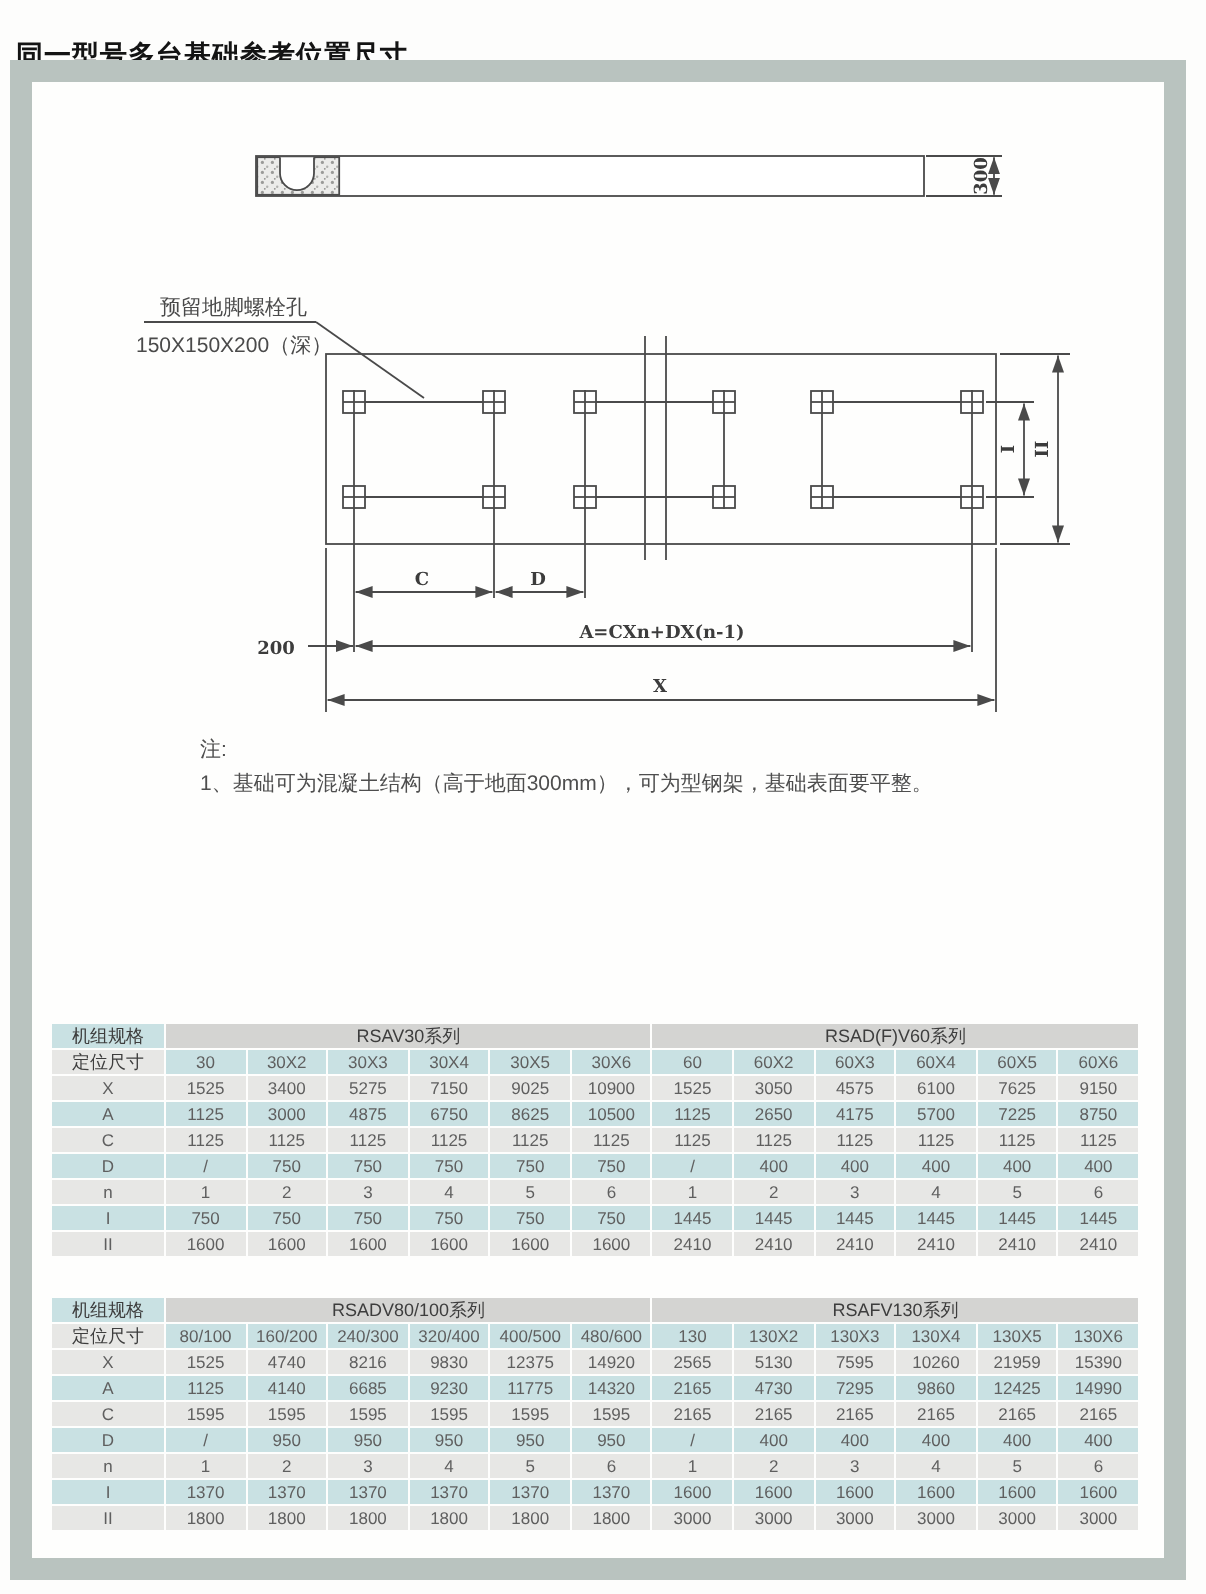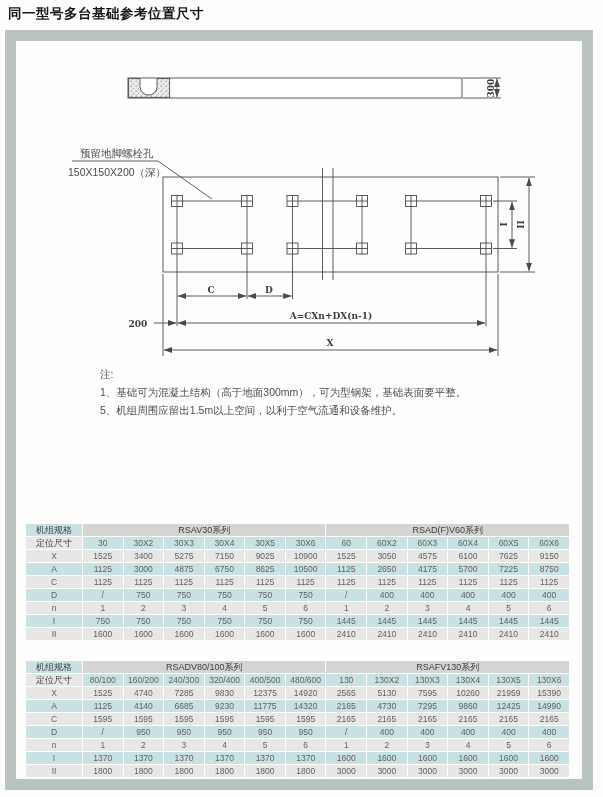--- a/index.html
+++ b/index.html
@@ -1,37 +1,37 @@
 <!DOCTYPE html>
 <html style="--frame: #b9c3bf; --cyan: #c9e1e3; --gray: #d4d4d2; --light: #e7e7e5;"><head>
 <meta charset="utf-8">
 <style>
   html,body{margin:0;padding:0;}
   body{
     width:603px;height:797px;position:relative;background:#fdfdfc;
     font-family:"Liberation Sans","DejaVu Sans",sans-serif;overflow:hidden;
   }
   .page-title{
-    position:absolute;left:8px;top:5px;font-size:13.5px;font-weight:bold;color:#141414;
+    position:absolute;left:8px;top:19px;font-size:13.5px;font-weight:bold;color:#141414;
     letter-spacing:0.5px;
   }
   .frame{
     position:absolute;left:5px;top:30px;width:588px;height:760px;box-sizing:border-box;
     border:11px solid var(--frame);background:#fefefd;
   }
   .diagram-svg{position:absolute;left:0;top:0;pointer-events:none;}
   .dim{font-family:"DejaVu Serif","Liberation Serif",serif;font-weight:bold;font-size:9px;fill:#3c3c3c;}
   .cnlabel{font-family:"Liberation Sans","DejaVu Sans",sans-serif;font-size:10.5px;fill:#4a4a4a;}
   .notes{position:absolute;left:100px;top:368px;width:470px;color:#4e4e4e;font-size:10.5px;}
   .notes .note-heading{display:block;margin-bottom:2px;}
   .note-line{line-height:17.6px;white-space:nowrap;}
   .spec-table-wrap{position:absolute;left:25px;}
   #table1{top:511px;}
   #table2{top:648px;}
-  table.spec{table-layout:fixed;width:545px;border-collapse:separate;border-spacing:1px;background:transparent;margin-top:12px;}
+  table.spec{table-layout:fixed;width:545px;border-collapse:separate;border-spacing:1px;background:transparent;}
   table.spec td,table.spec th{
     height:12px;line-height:12px;padding:0;text-align:center;overflow:hidden;
     font-weight:normal;font-size:8.5px;color:#5f5f5f;white-space:nowrap;
   }
   table.spec .cn{font-size:9px;color:#3d3d3d;}
   table.spec .cyan{background:var(--cyan);}
   table.spec .gray{background:var(--gray);}
   table.spec .light{background:var(--light);}
 </style>
 </head>
@@ -180,21 +180,20 @@
   <text class="dim" text-anchor="middle" x="331" y="319">A=CXn+DX(n-1)</text>
   <text class="dim" text-anchor="middle" x="330" y="346">X</text>
   <text class="dim" text-anchor="middle" transform="rotate(-90 507 224.5)" x="507" y="224.5">I</text>
   <text class="dim" text-anchor="middle" transform="rotate(-90 524 224.5)" x="524" y="224.5">II</text>
 </svg>
 
 <div class="notes">
   <span class="note-heading">注:</span>
   <div id="notes-list">
       <div class="note-line">1、基础可为混凝土结构（高于地面300mm），可为型钢架，基础表面要平整。</div>
-      <div class="note-line">5、机组周围应留出1.5m以上空间，以利于空气流通和设备维护。</div>
     </div>
 </div>
 
 <div class="spec-table-wrap" id="table1">
     <table class="spec">
       <colgroup>
         <col style="width: 56px;">
         <col>
         <col>
         <col>
@@ -372,21 +371,21 @@
           <th class="cyan">130X2</th>
           <th class="cyan">130X3</th>
           <th class="cyan">130X4</th>
           <th class="cyan">130X5</th>
           <th class="cyan">130X6</th>
         </tr>
         <tr>
           <td class="light">X</td>
           <td class="light">1525</td>
           <td class="light">4740</td>
-          <td class="light">7285</td>
+          <td class="light">8216</td>
           <td class="light">9830</td>
           <td class="light">12375</td>
           <td class="light">14920</td>
           <td class="light">2565</td>
           <td class="light">5130</td>
           <td class="light">7595</td>
           <td class="light">10260</td>
           <td class="light">21959</td>
           <td class="light">15390</td>
         </tr>

